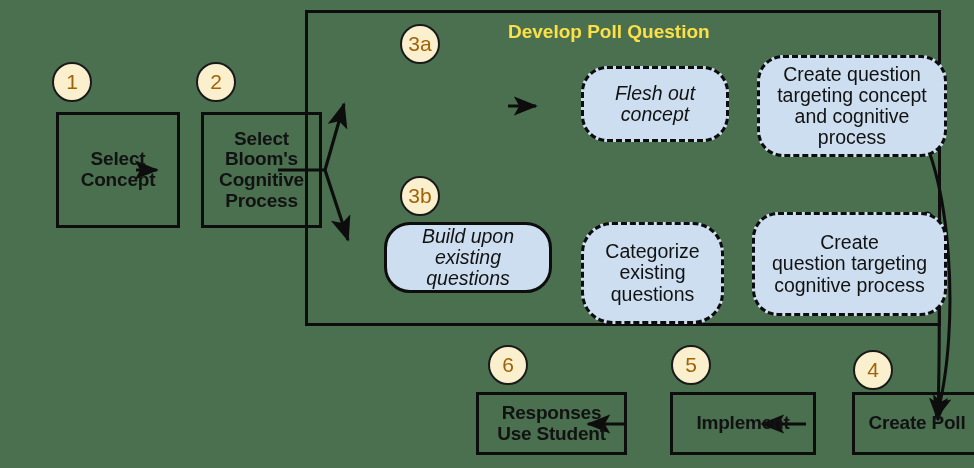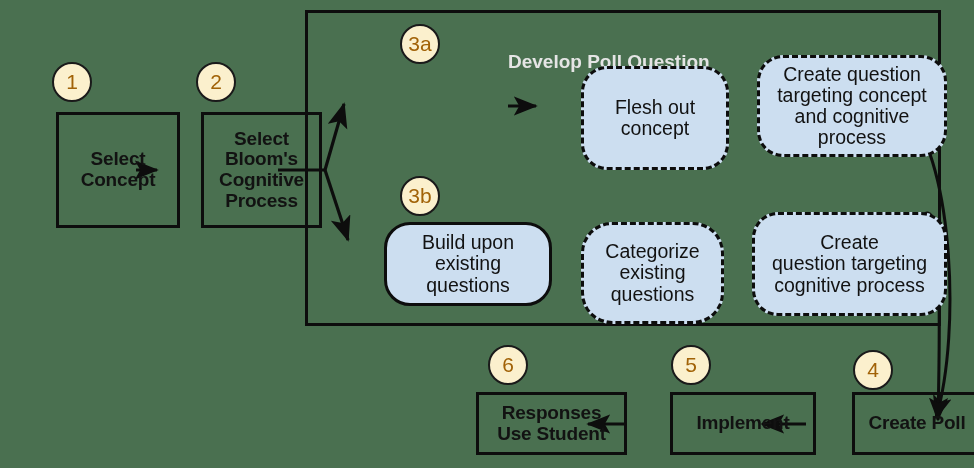--- a/index.html
+++ b/index.html
@@ -69,23 +69,22 @@
   .group-box {
     position: absolute;
     border: 3px solid #0d0d0d;
     box-sizing: border-box;
     background: transparent;
   }
   .group-title {
     position: absolute;
     font-weight: bold;
     font-size: 19px;
-    color: #e5e5e5;
+    color: #fde047;
     white-space: nowrap;
-    margin-top: 30px;
   }
   .node span { display: block; }
 </style>
 </head>
 <body>
 
 <div id="canvas">
 
   <svg class="edges" viewBox="0 0 974 468">
     <defs>
@@ -132,38 +131,38 @@
     <div>
       <span>Select</span>
       <span>Bloom's</span>
       <span>Cognitive</span>
       <span>Process</span>
     </div>
   </div>
 
   <div class="badge" style="left:400px; top:24px;">3a</div>
 
-  <div class="node pill-node dashed" style="left:537px; top:66px; width:148px; height:104px;">
+  <div class="node pill-node dashed" style="left:537px; top:66px; width:148px; height:76px;font-style:italic;">
     <div>
       <span>Flesh out</span>
       <span>concept</span>
     </div>
   </div>
 
   <div class="node pill-node dashed" style="left:713px; top:55px; width:190px; height:102px;">
     <div>
       <span>Create question</span>
       <span>targeting concept</span>
       <span>and cognitive</span>
       <span>process</span>
     </div>
   </div>
 
   <div class="badge" style="left:400px; top:176px;">3b</div>
-  <div class="node pill-node" style="left:340px; top:222px; width:168px; height:84px;">
+  <div class="node pill-node" style="left:340px; top:222px; width:168px; height:71px;font-style:italic;">
     <div>
       <span>Build upon</span>
       <span>existing</span>
       <span>questions</span>
     </div>
   </div>
 
   <div class="node pill-node dashed" style="left:537px; top:222px; width:143px; height:102px;border-radius:31px;">
     <div>
       <span>Categorize</span>

